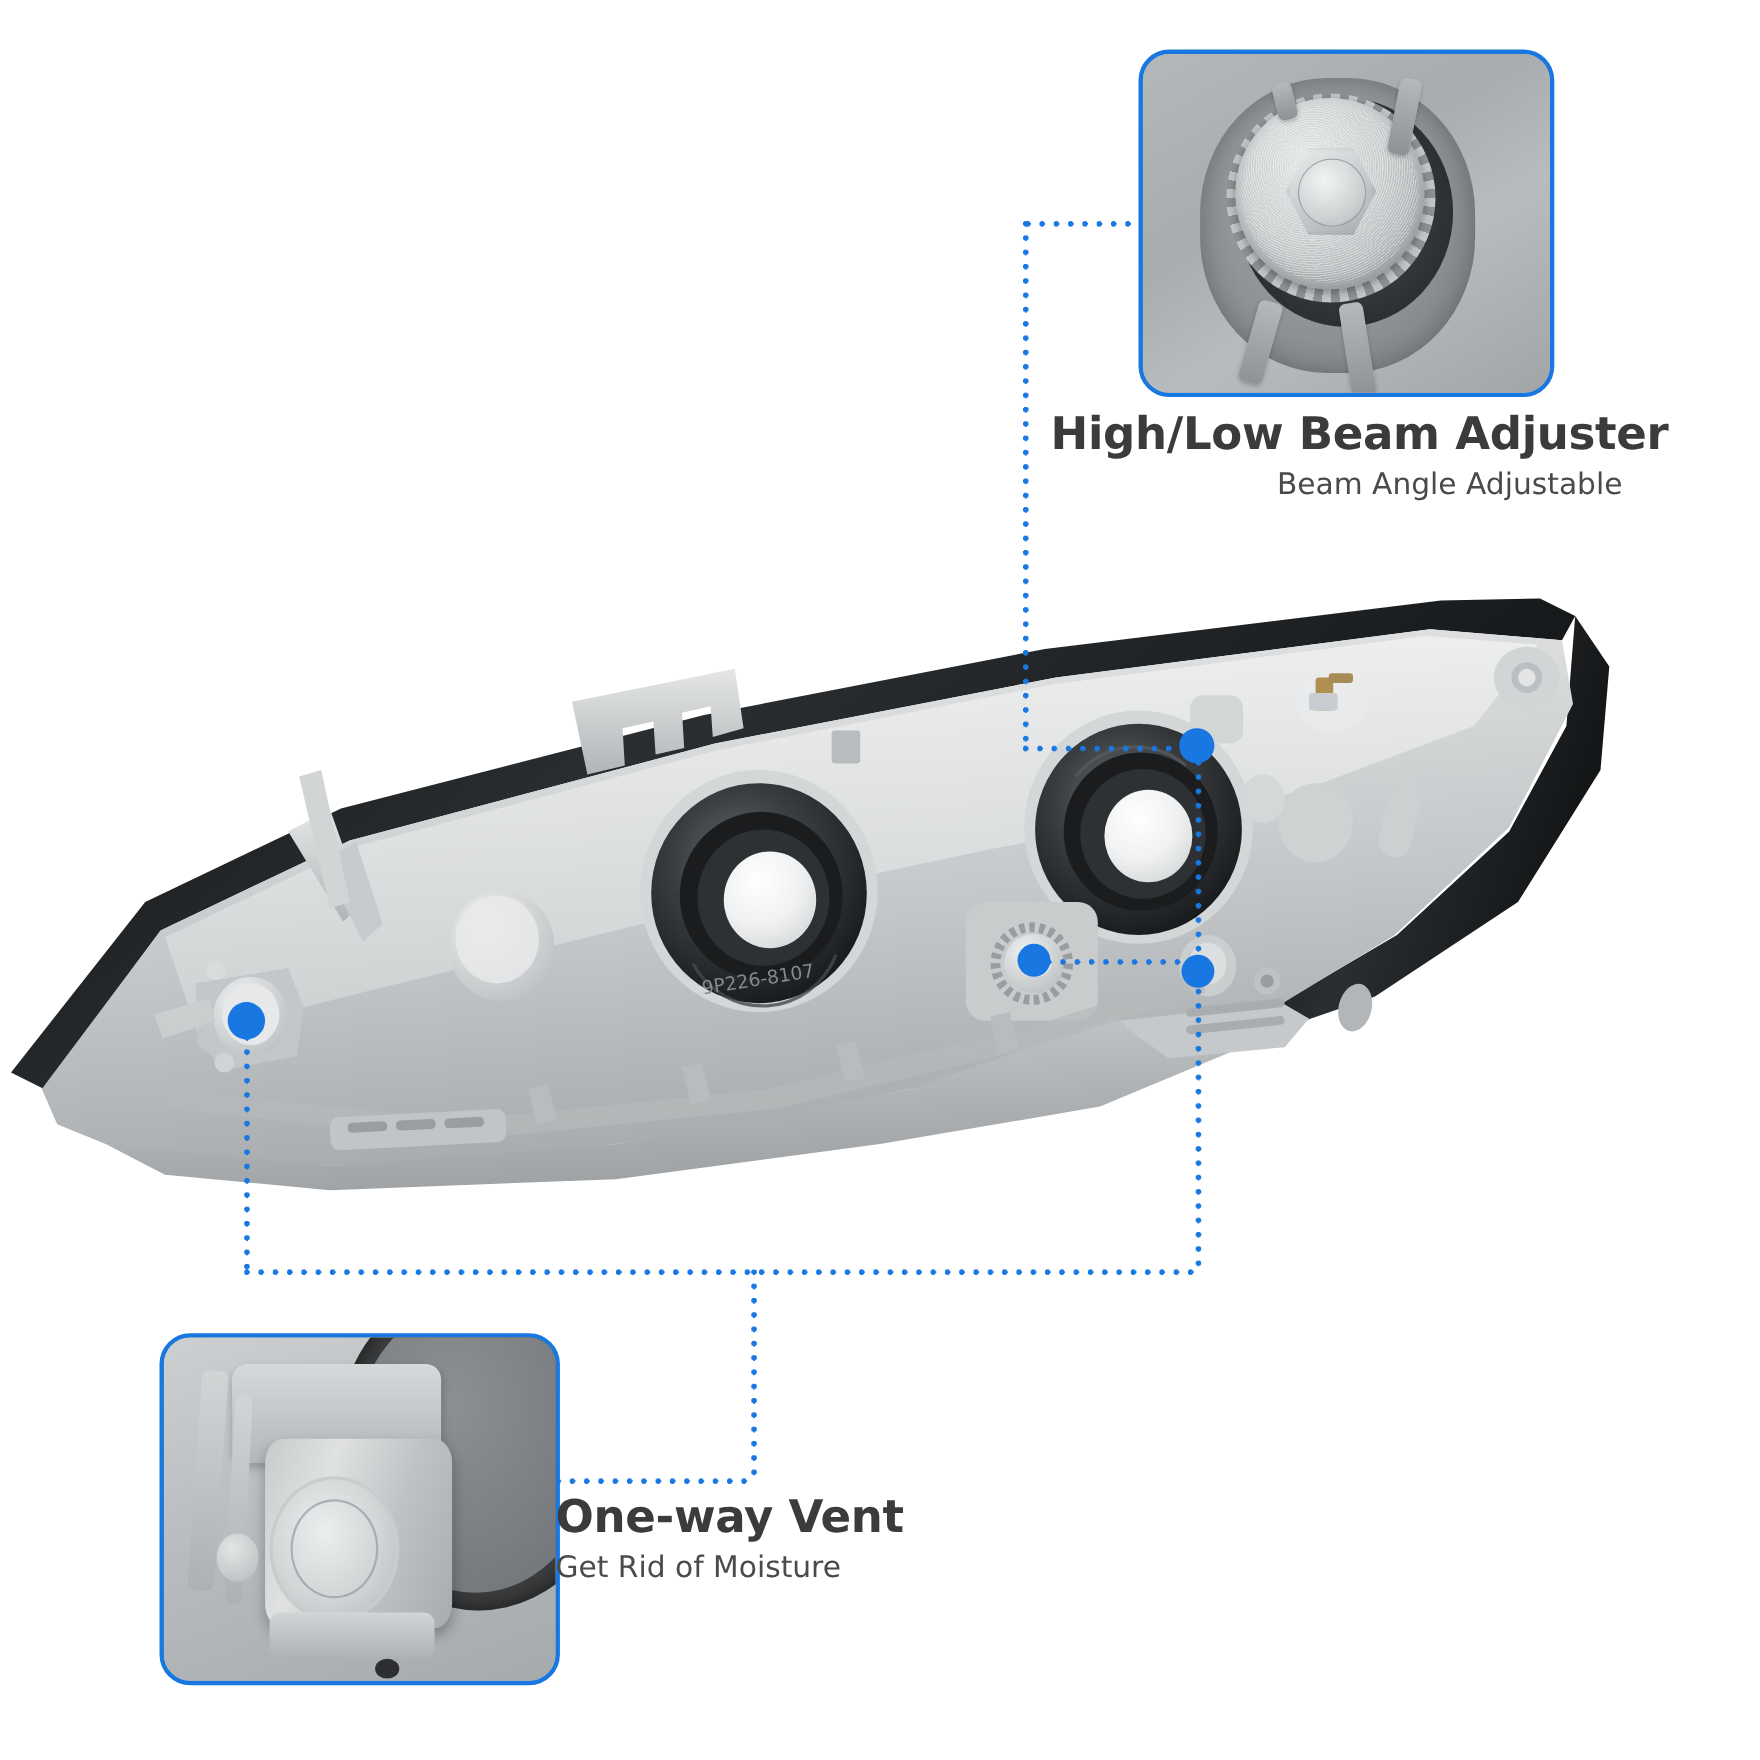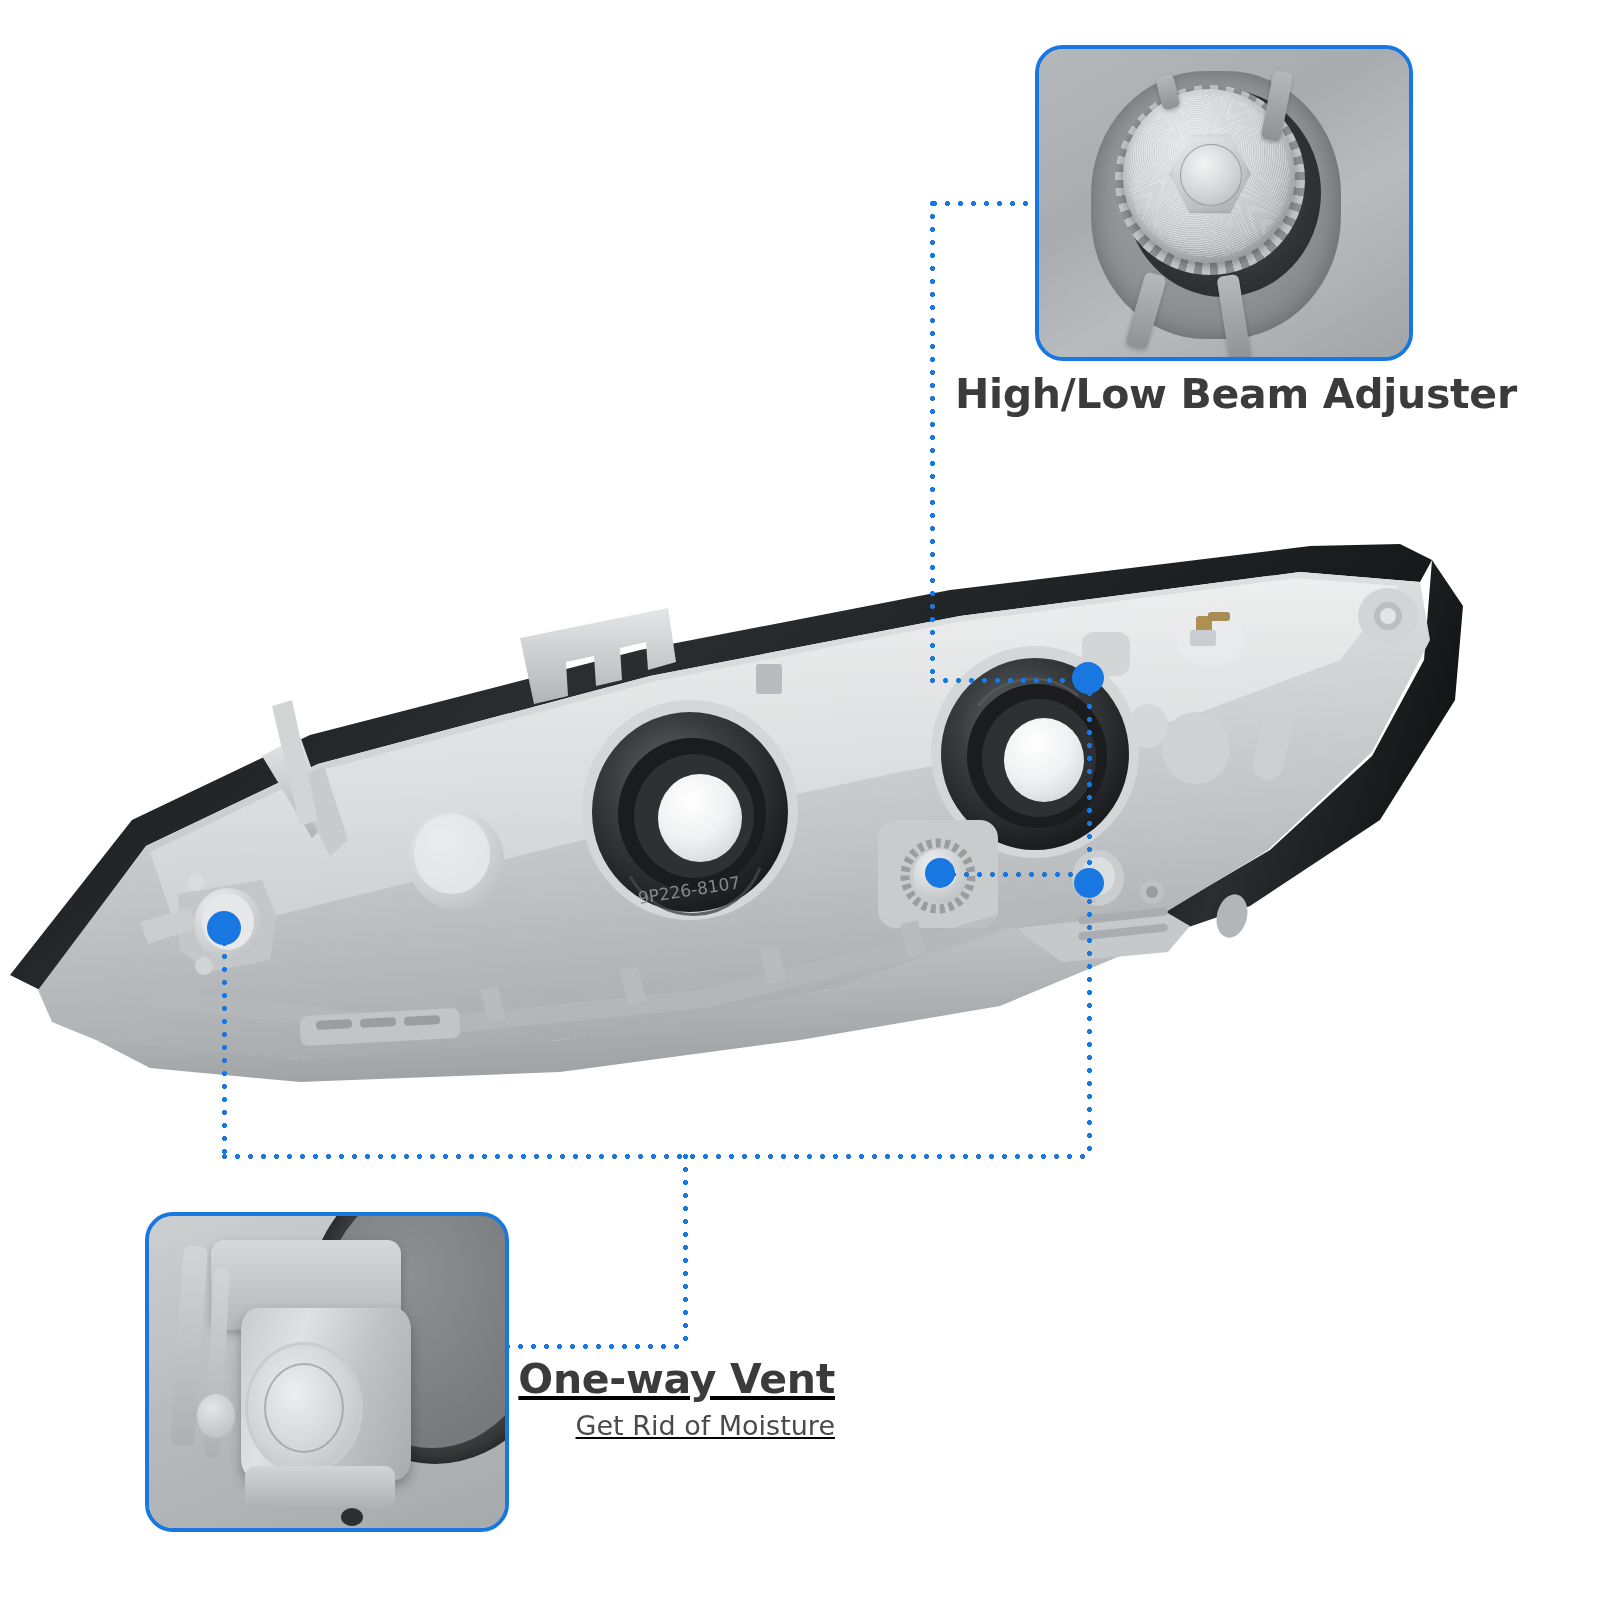--- a/index.html
+++ b/index.html
@@ -15,21 +15,21 @@
   .inset-bot{left:145px;top:1212px;width:364px;height:320px;}
   .inset .ph{position:absolute;inset:0;}
 
   
   .lbl{position:absolute;text-align:right;}
   .lbl .t1{font-size:41px;font-weight:700;color:#3b3b3b;letter-spacing:-.3px;
            white-space:nowrap;line-height:1.05;}
   .lbl .t2{font-size:27px;font-weight:400;color:#4a4a4a;white-space:nowrap;
            margin-top:11px;line-height:1.05;}
   .lbl-top{left:955px;top:373px;width:520px;}
-  .lbl-bot{left:505px;top:1358px;width:330px;text-align:right;text-decoration:underline;}
+  .lbl-bot{left:505px;top:1358px;width:330px;text-align:left;}
 
   
   .dotv{position:absolute;width:5px;
         background-image:radial-gradient(circle at 2.5px 2.5px,#1877e0 2.4px,transparent 2.6px);
         background-size:5px 13px;background-repeat:repeat-y;}
   .doth{position:absolute;height:5px;
         background-image:radial-gradient(circle at 2.5px 2.5px,#1877e0 2.4px,transparent 2.6px);
         background-size:13px 5px;background-repeat:repeat-x;}
 
   
@@ -265,20 +265,21 @@
       <div class="adj-hex2"></div>
       <div class="adj-leg" style="left:96px;top:224px;width:22px;height:76px;transform:rotate(16deg);"></div>
       <div class="adj-leg" style="left:184px;top:226px;width:22px;height:86px;transform:rotate(-9deg);"></div>
       <div class="adj-leg" style="left:228px;top:22px;width:20px;height:70px;transform:rotate(11deg);"></div>
       <div class="adj-leg" style="left:120px;top:26px;width:18px;height:34px;transform:rotate(-14deg);"></div>
     </div>
   </div>
 
   <div class="lbl lbl-top">
     <div class="t1">High/Low Beam Adjuster</div>
+    <div class="t2">Beam Angle Adjustable</div>
   </div>
 
   <div class="doth" style="left:932px;top:201px;width:106px;"></div>
   <div class="dotv" style="left:930px;top:201px;height:480px;"></div>
   <div class="doth" style="left:930px;top:678px;width:162px;"></div>
 
   <div class="dotv" style="left:1087px;top:678px;height:480px;"></div>
 
   <div class="doth" style="left:938px;top:872px;width:152px;"></div>
 

